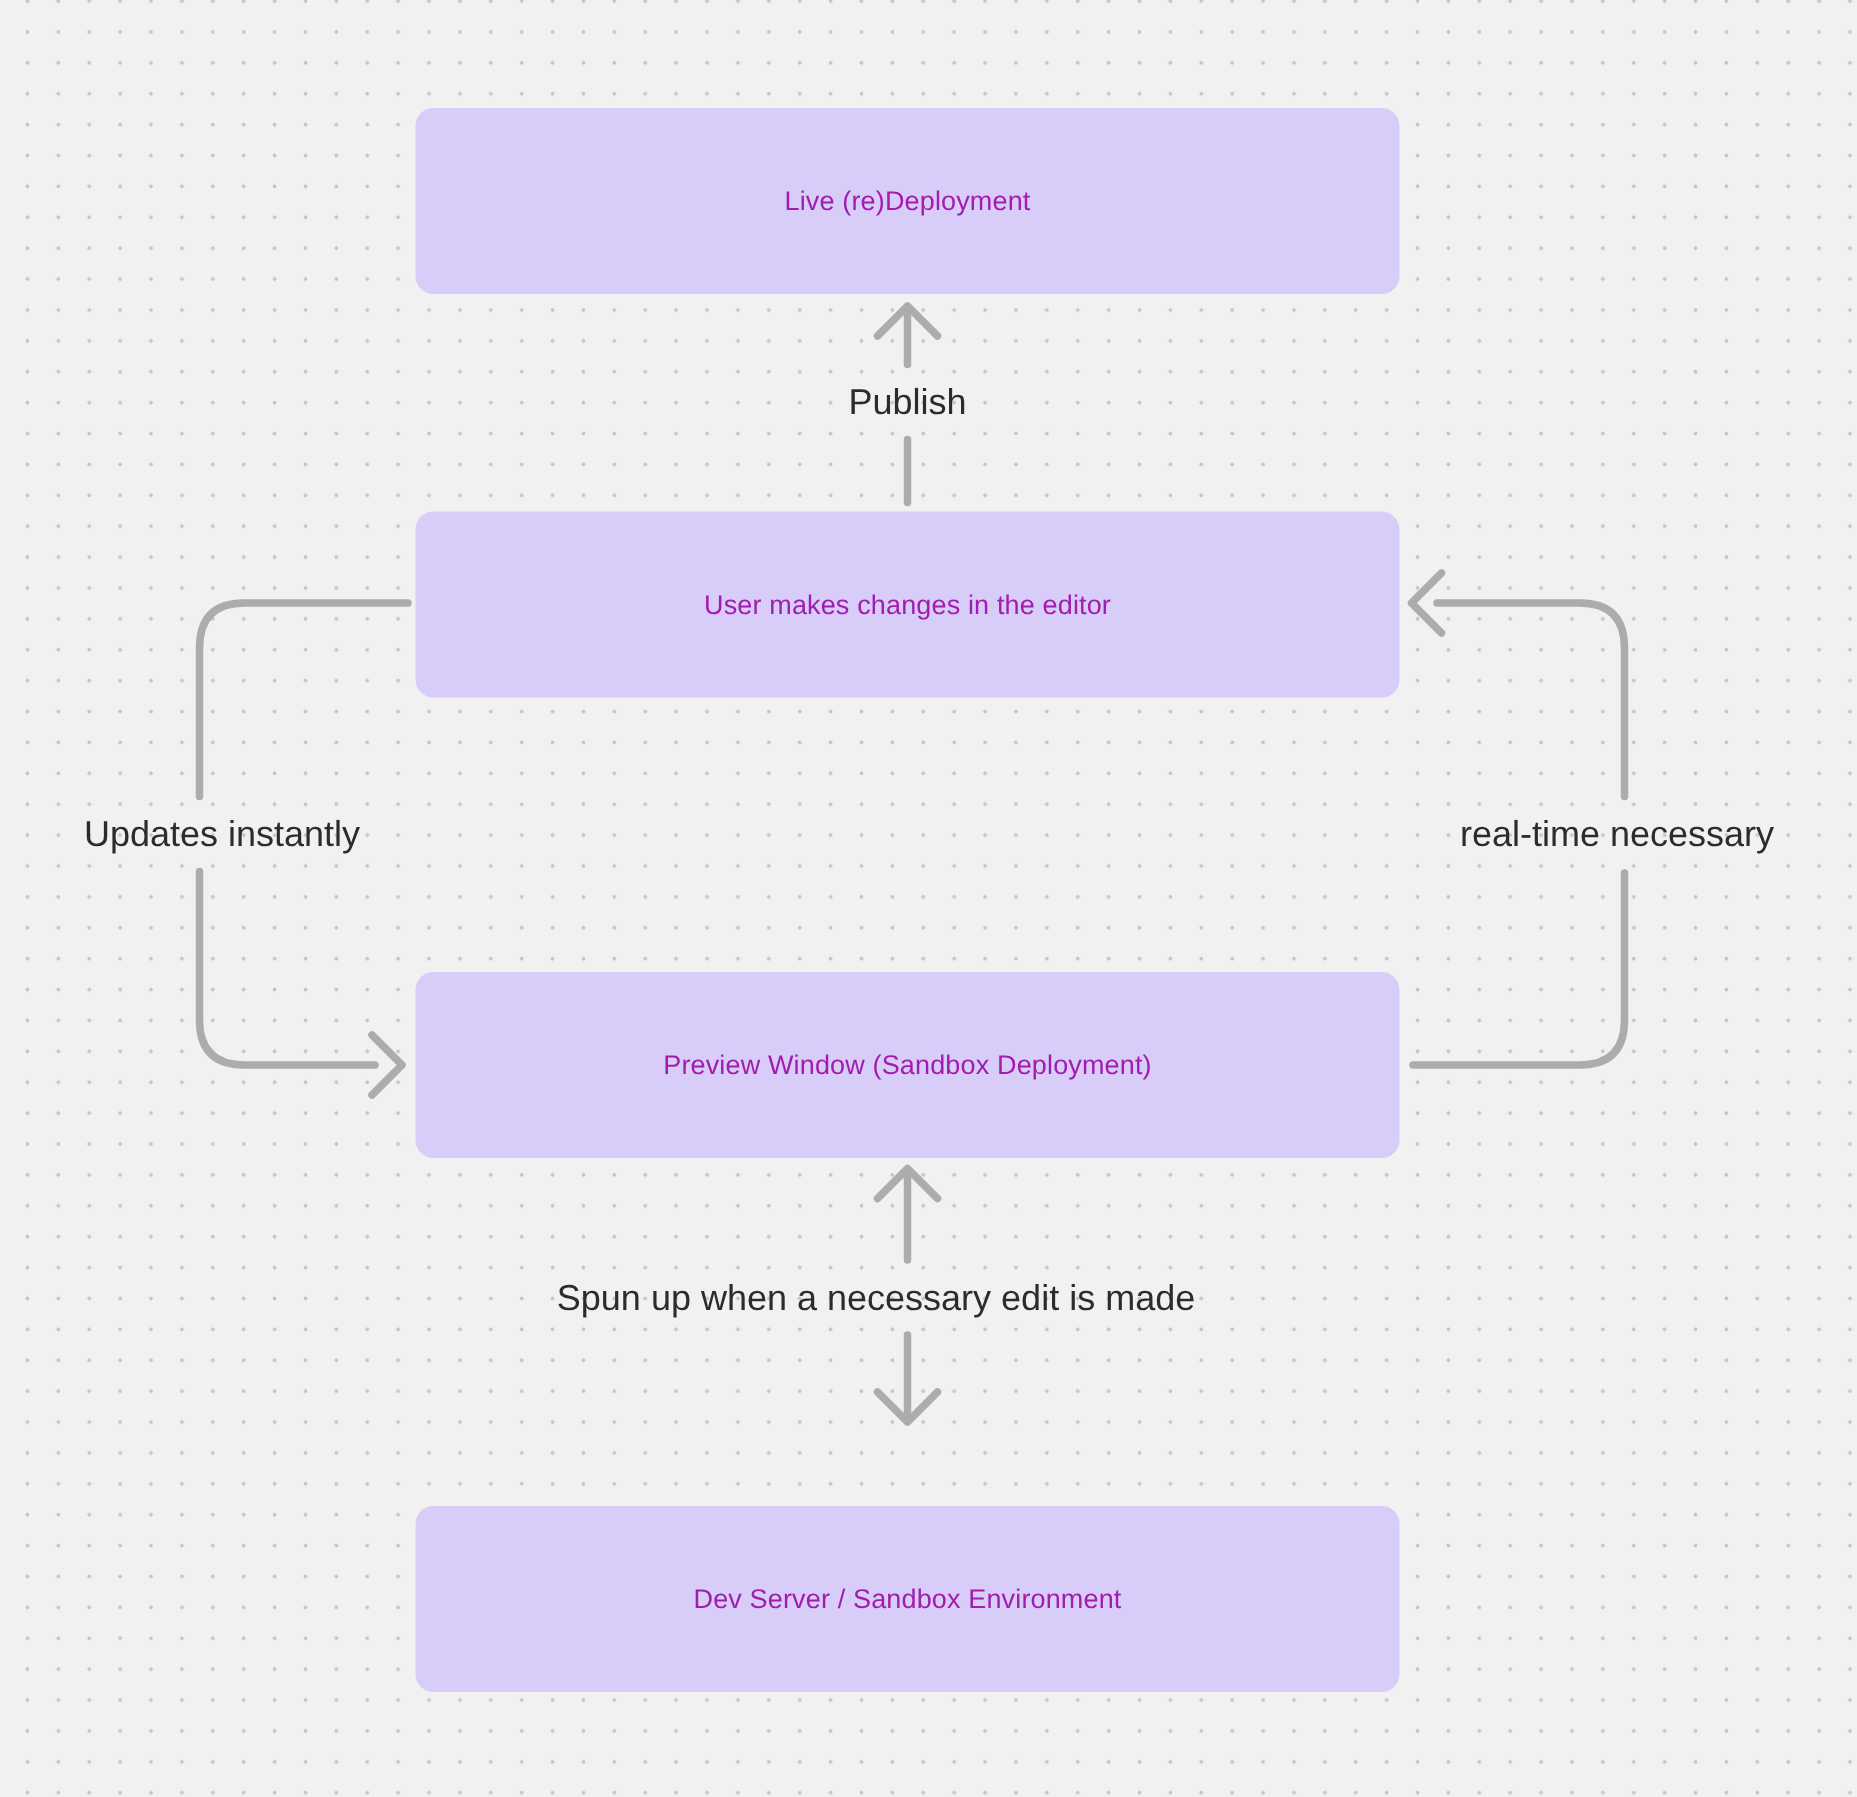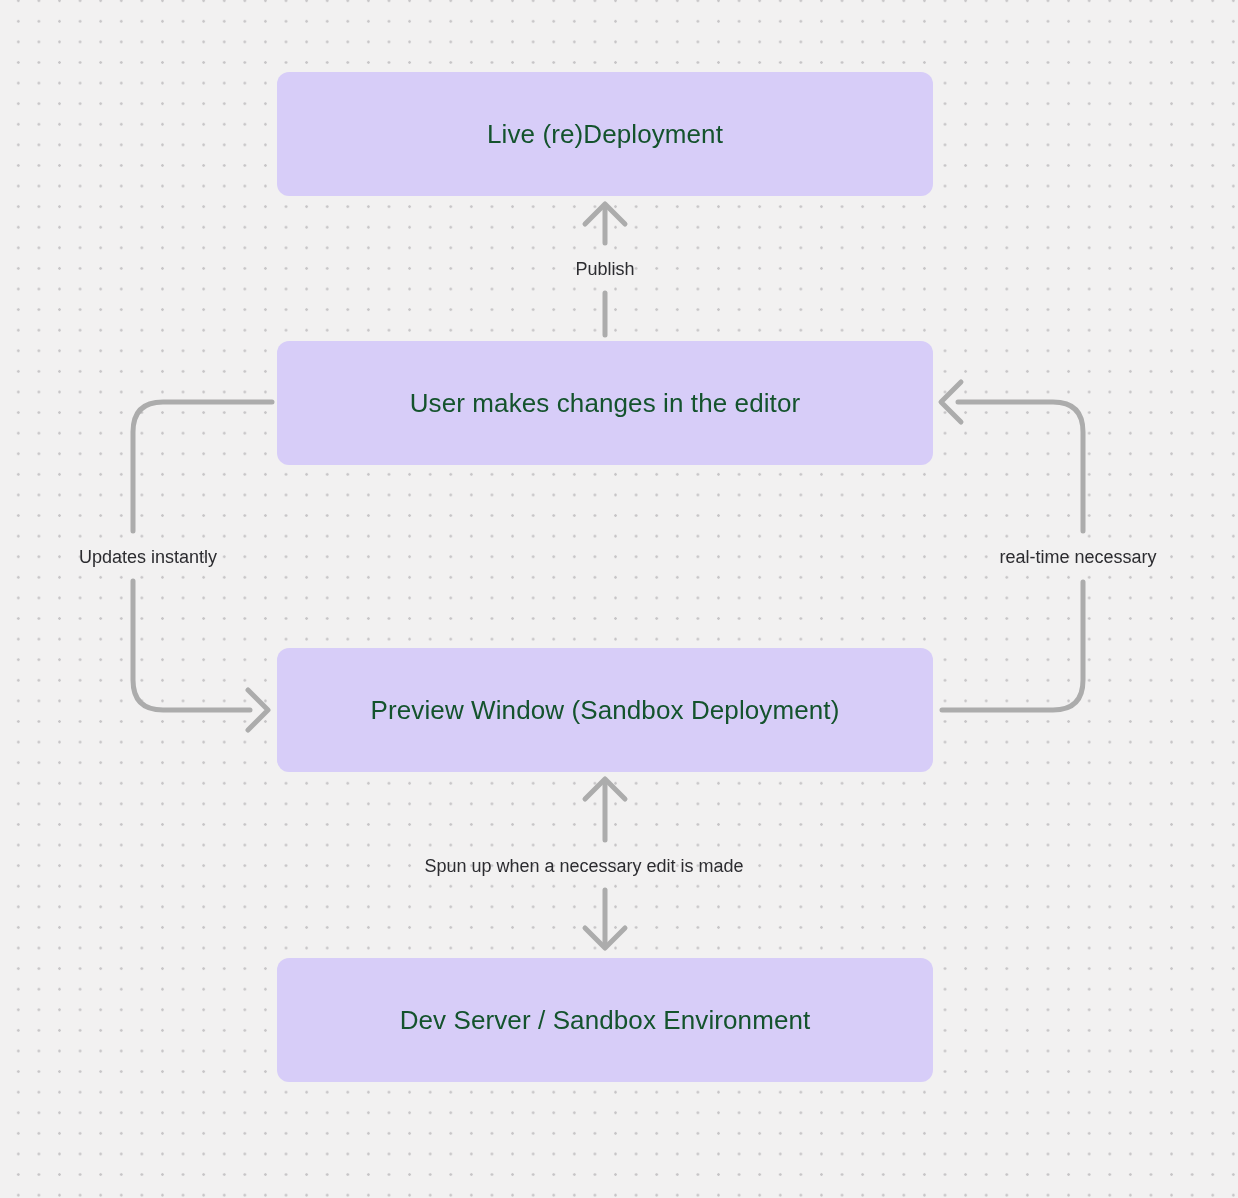--- a/index.html
+++ b/index.html
@@ -31,29 +31,29 @@
     width: 656px;
     height: 124px;
     background: #d7cdf8;
     border-radius: 12px;
     display: flex;
     align-items: center;
     justify-content: center;
     box-sizing: border-box;
   }
   .node-label {
-    font-size: 26px;
-    color: #14532d;
+    font-size: 18px;
+    color: #a21caf;
     letter-spacing: 0.1px;
     white-space: nowrap;
   }
   .edge-label {
     position: absolute;
     transform: translate(-50%, -50%);
-    font-size: 18px;
+    font-size: 24px;
     color: #2c2c30;
     white-space: nowrap;
   }
 </style>
 </head>
 <body>
 
 <div class="stage">
 
   <svg class="edges-layer" width="1238" height="1198" viewBox="0 0 1238 1198">
@@ -91,21 +91,21 @@
   </div>
 
   <div class="node" style="top:341px">
     <span class="node-label">User makes changes in the editor</span>
   </div>
 
   <div class="node" style="top:648px">
     <span class="node-label">Preview Window (Sandbox Deployment)</span>
   </div>
 
-  <div class="node" style="top:958px">
+  <div class="node" style="top:1004px">
     <span class="node-label">Dev Server / Sandbox Environment</span>
   </div>
 
   <div class="edge-label" style="left:605px; top:269px">Publish</div>
 
   <div class="edge-label" style="left:148px; top:557px">Updates instantly</div>
 
   <div class="edge-label" style="left:1078px; top:557px">real-time necessary</div>
 
   <div class="edge-label" style="left:584px; top:866px">Spun up when a necessary edit is made</div>

